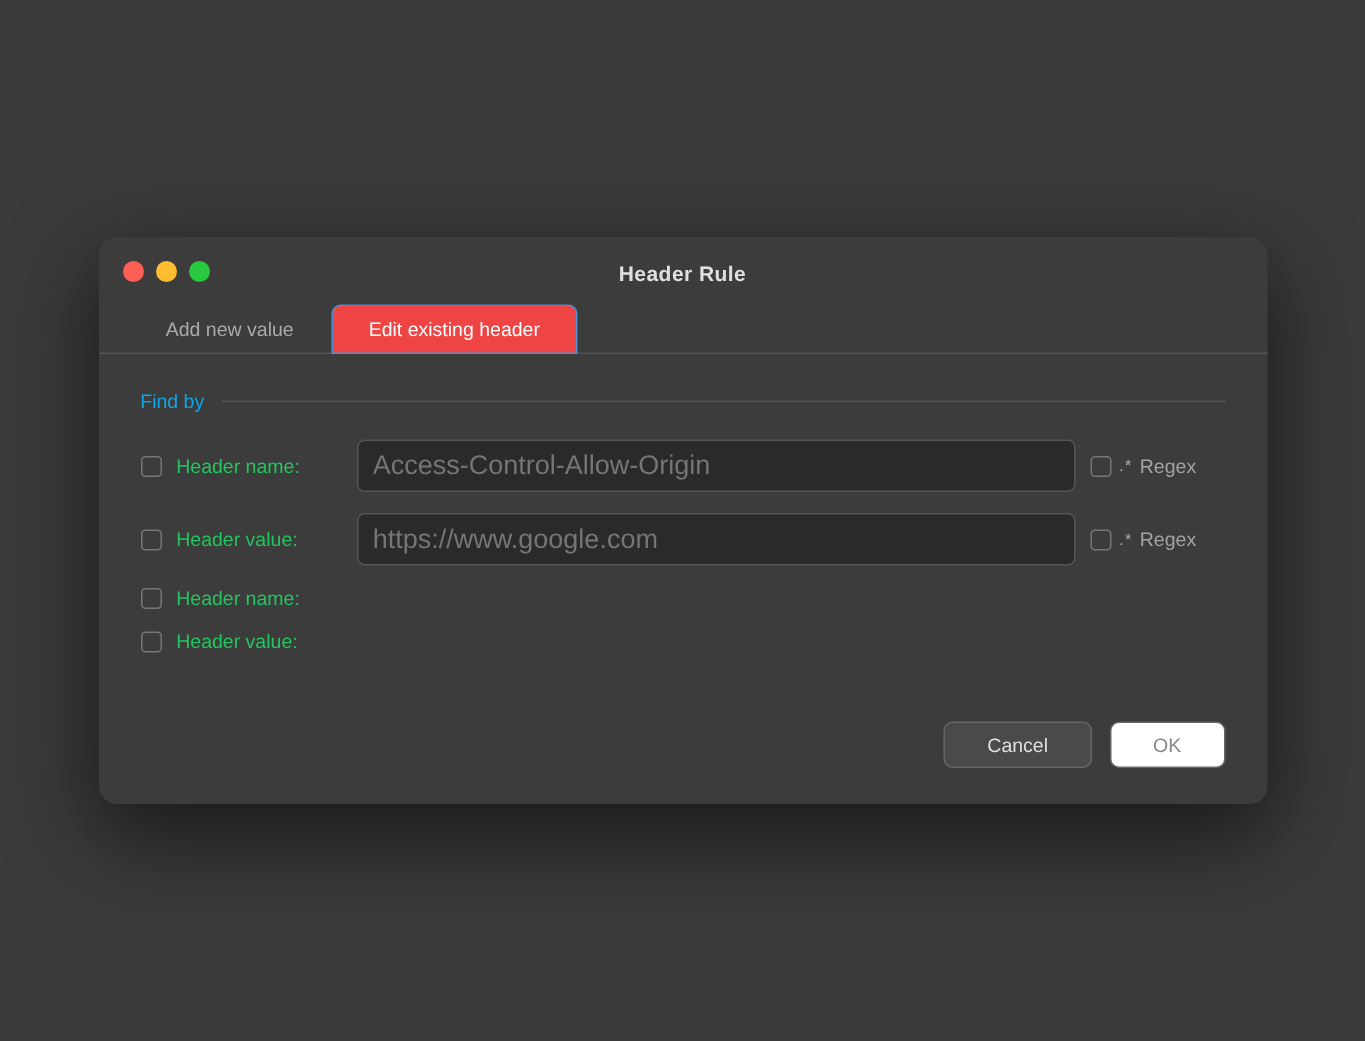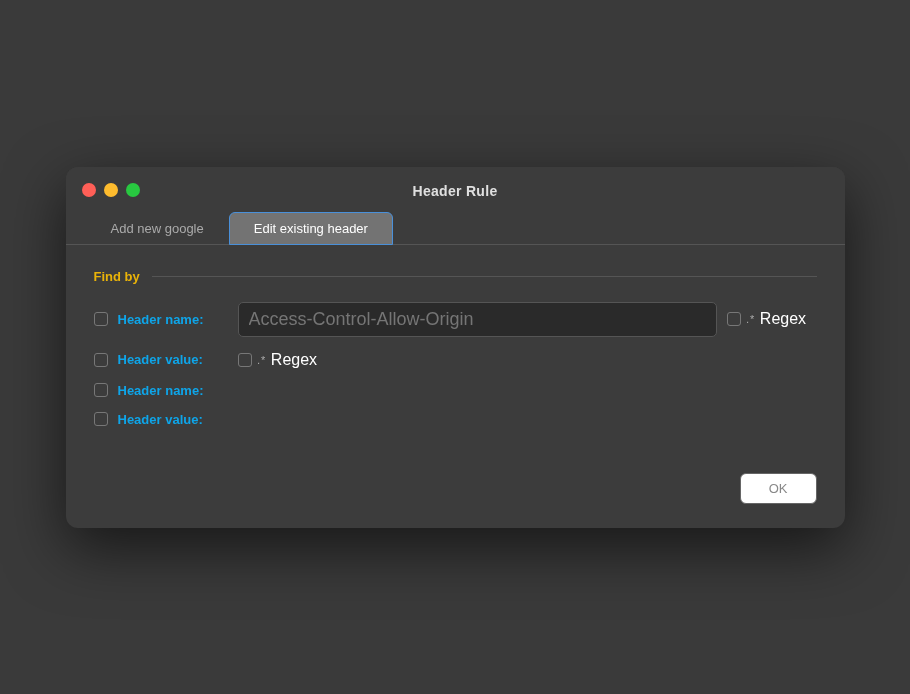--- a/index.html
+++ b/index.html
@@ -76,40 +76,40 @@
       border-radius: 6px 6px 0 0;
       border: 1px solid transparent;
       border-bottom: none;
       background: transparent;
       position: relative;
       bottom: -1px;
     }
 
     .tab.active {
       color: #fff;
-      background: #737373;
+      background: #ef4444;
       border-color: #4a90d9;
       border-bottom: 1px solid #4a90d9;
     }
 
     .dialog-body {
       padding: 20px 28px 24px 28px;
     }
 
     .section-header {
       display: flex;
       align-items: center;
       margin-bottom: 18px;
       margin-top: 4px;
     }
 
     .section-label {
-      color: #eab308;
-      font-size: 13px;
-      font-weight: 700;
+      color: #0ea5e9;
+      font-size: 13px;
+      font-weight: 400;
       white-space: nowrap;
       margin-right: 12px;
     }
 
     .section-line {
       flex: 1;
       height: 1px;
       background: #555;
     }
 
@@ -126,23 +126,23 @@
       border: 1.5px solid #777;
       border-radius: 3px;
       background: transparent;
       flex-shrink: 0;
       cursor: pointer;
       appearance: none;
       -webkit-appearance: none;
     }
 
     .field-label {
-      color: #0ea5e9;
-      font-size: 13px;
-      font-weight: 700;
+      color: #22c55e;
+      font-size: 13px;
+      font-weight: 400;
       white-space: nowrap;
       min-width: 110px;
     }
 
     .field-input {
       flex: 1;
       background: #2a2a2a;
       border: 1px solid #555;
       border-radius: 5px;
       color: #aaa;
@@ -165,22 +165,22 @@
       border: 1.5px solid #777;
       border-radius: 3px;
       background: transparent;
       flex-shrink: 0;
       cursor: pointer;
       appearance: none;
       -webkit-appearance: none;
     }
 
     .regex-label {
-      color: #ffffff;
-      font-size: 16px;
+      color: #a3a3a3;
+      font-size: 13px;
     }
 
     .regex-icon {
       color: #aaa;
       font-size: 11px;
       font-style: italic;
     }
 
     .dialog-footer {
       display: flex;
@@ -219,21 +219,21 @@
     <div class="window-controls">
       <button class="window-btn close"></button>
       <button class="window-btn minimize"></button>
       <button class="window-btn maximize"></button>
     </div>
     <span class="dialog-title">Header Rule</span>
   </div>
 
   <div class="tabs">
     <div class="tab">
-      <span>Add new google</span>
+      <span>Add new value</span>
     </div>
     <div class="tab active">
       <span>Edit existing header</span>
     </div>
   </div>
 
   <div class="dialog-body">
 
     <div class="section-header">
       <span class="section-label">Find by</span>
@@ -247,20 +247,21 @@
       <div class="regex-group">
         <input type="checkbox" class="regex-checkbox" style="">
         <span class="regex-icon">.*</span>
         <span class="regex-label">Regex</span>
       </div>
     </div>
 
     <div class="field-row">
       <input type="checkbox" class="field-checkbox" style="">
       <span class="field-label">Header value:</span>
+      <input type="text" class="field-input" placeholder="https://www.google.com" style="">
       <div class="regex-group">
         <input type="checkbox" class="regex-checkbox" style="">
         <span class="regex-icon">.*</span>
         <span class="regex-label">Regex</span>
       </div>
     </div>
 
 
     <div class="field-row">
       <input type="checkbox" class="field-checkbox" style="">
@@ -268,16 +269,17 @@
     </div>
 
     <div class="field-row">
       <input type="checkbox" class="field-checkbox" style="">
       <span class="field-label">Header value:</span>
     </div>
 
   </div>
 
   <div class="dialog-footer">
+    <button class="btn">Cancel</button>
     <button class="btn ok">OK</button>
   </div>
 
 </div>
 
 </body></html>

